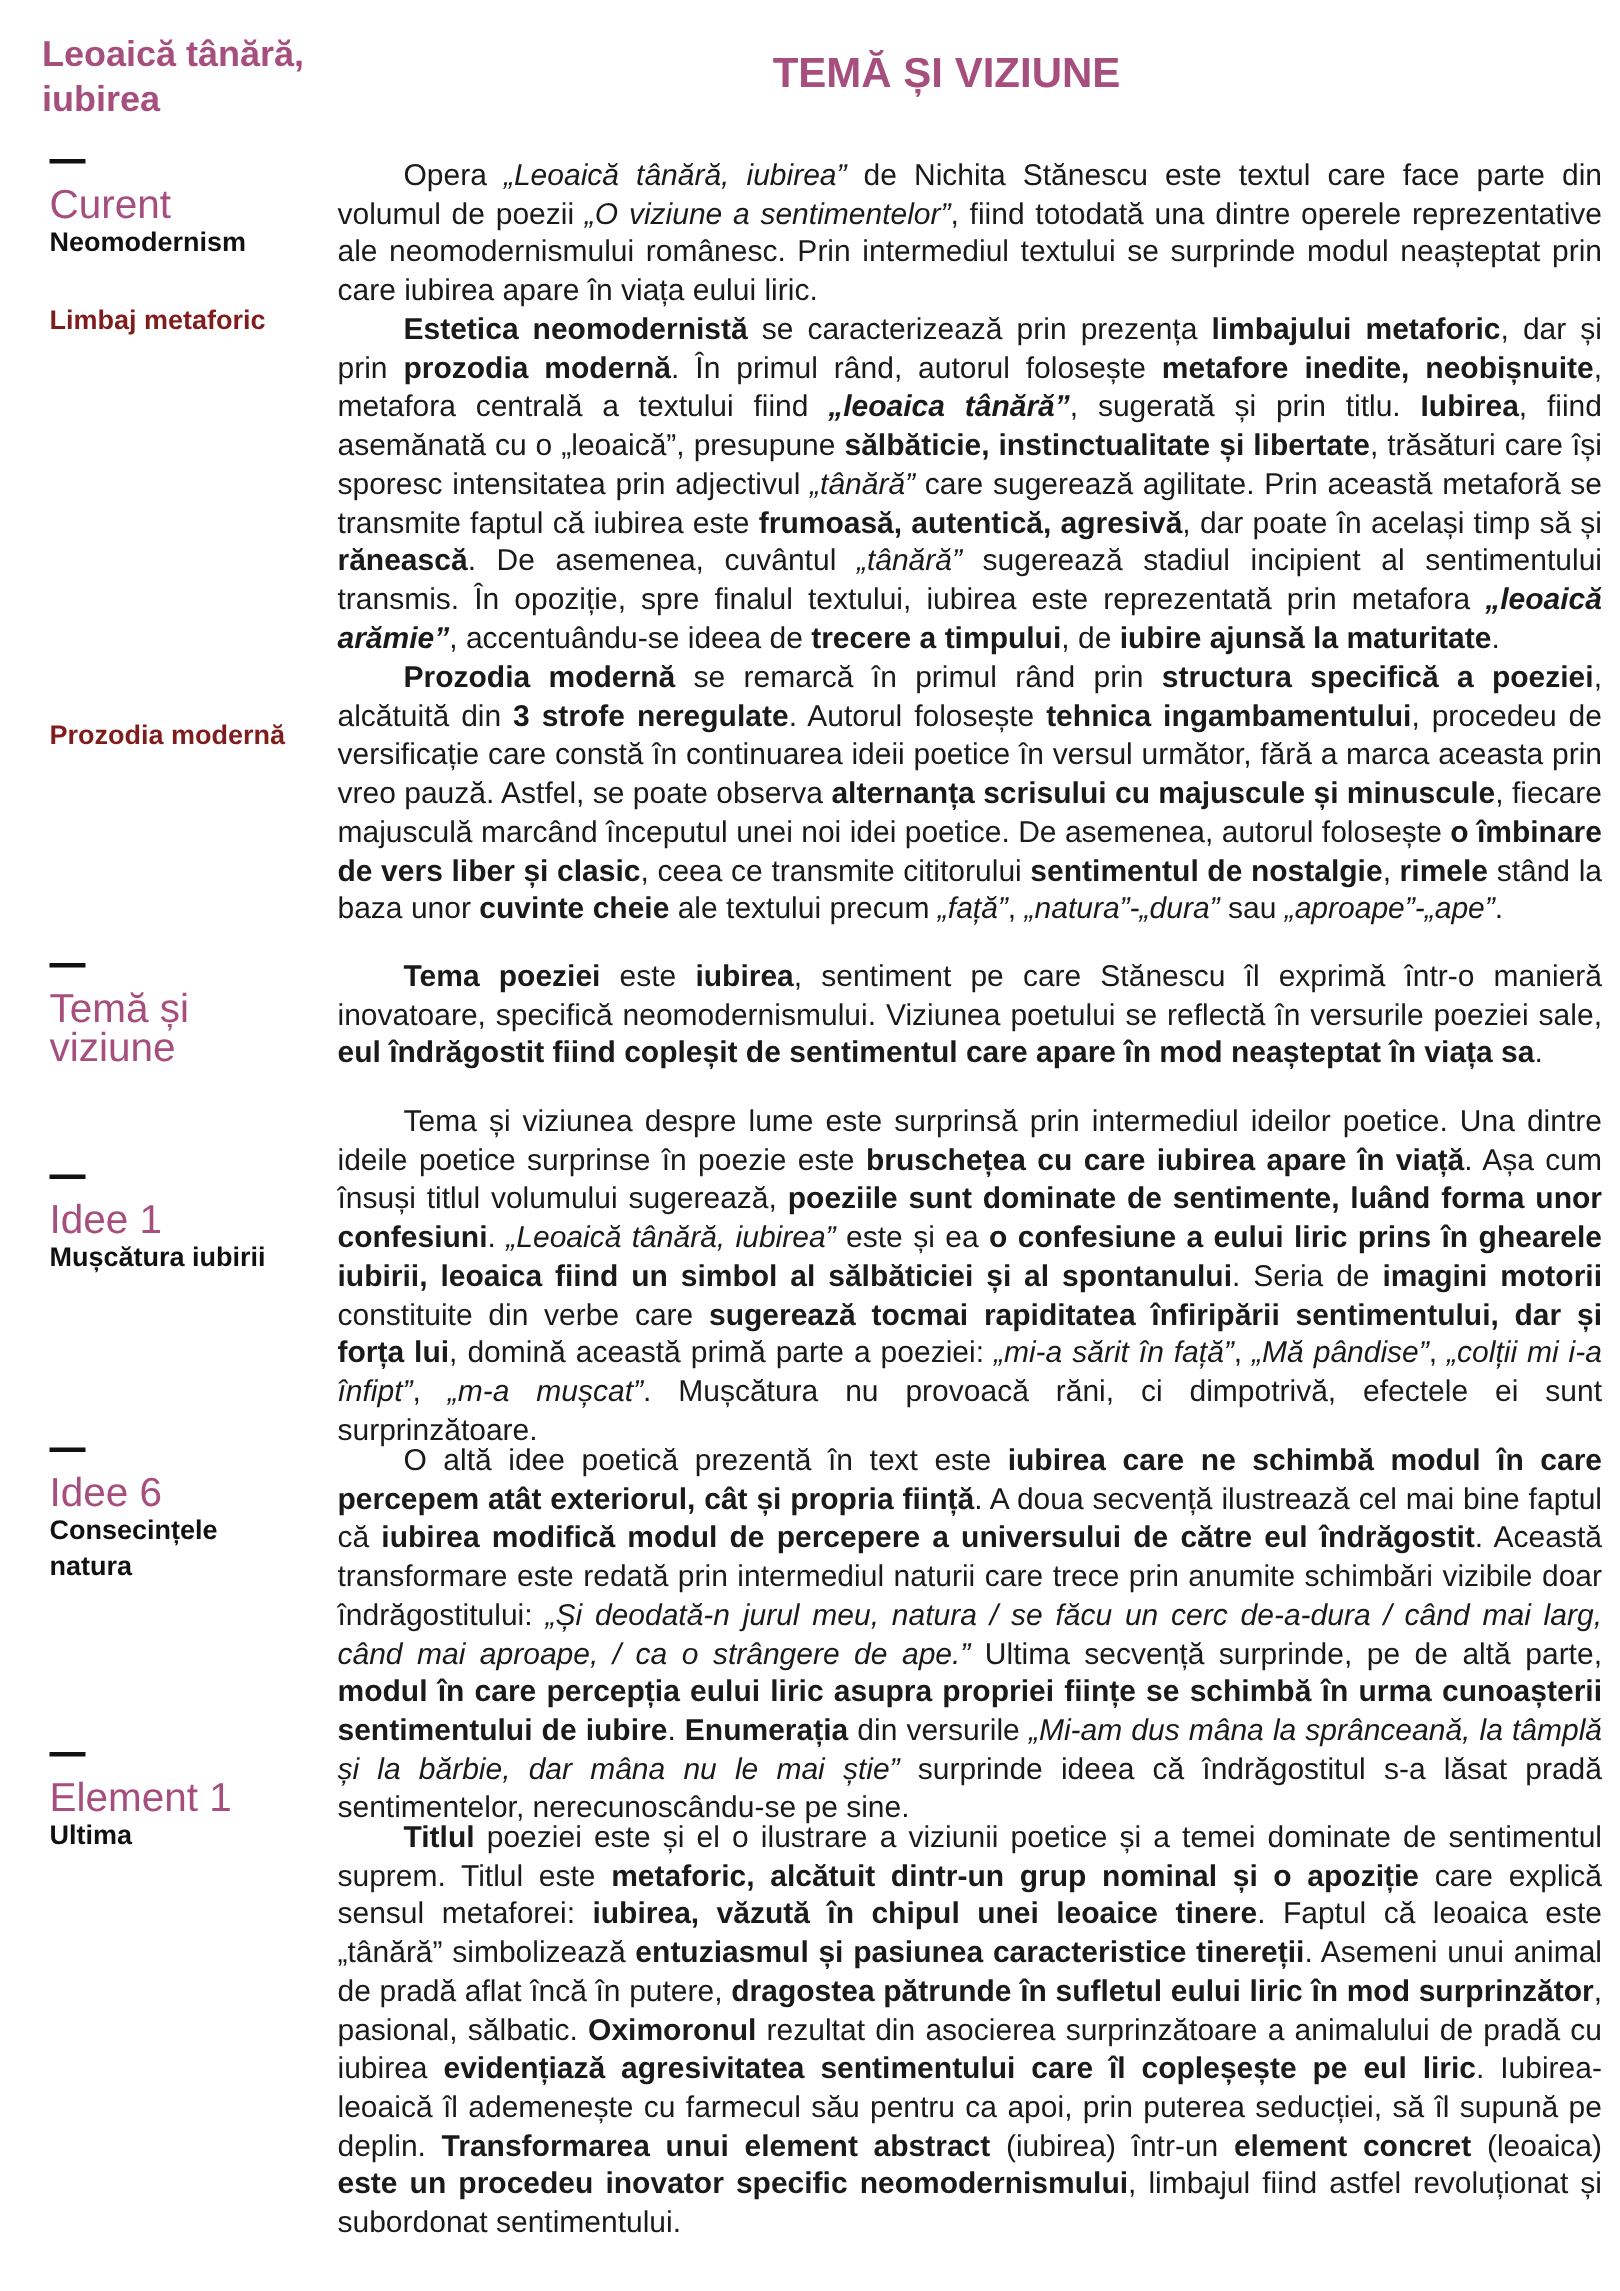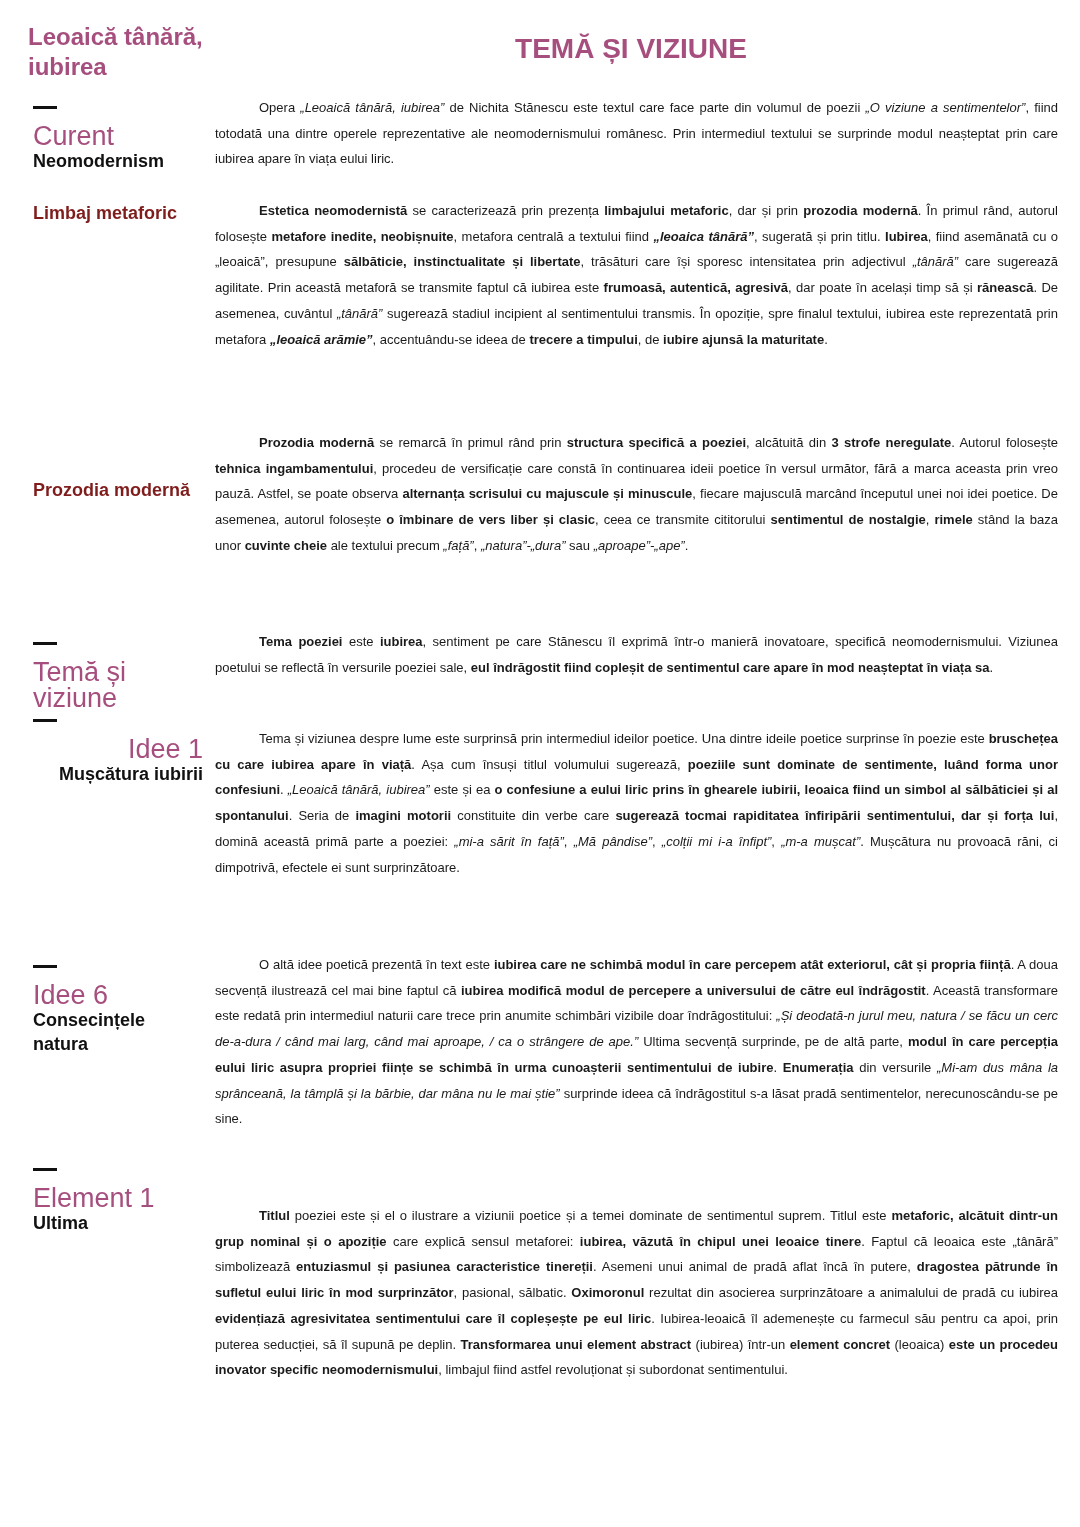--- a/index.html
+++ b/index.html
@@ -17,22 +17,22 @@
     position: absolute; left: 210px; width: 842px; top: 32px;
     text-align: center; font-weight: bold; font-size: 28px; line-height: 34px;
   }
   .side { position: absolute; left: 33px; width: 170px; }
   .dash { width: 24px; height: 3px; background: #111; margin-bottom: 14px; }
   .side-h { font-size: 27px; line-height: 26px; font-weight: normal; }
   .side-sub { font-size: 18px; line-height: 24px; font-weight: bold; color: #111; }
   .side-plain { font-size: 18px; line-height: 24px; font-weight: bold; color: #7f1d1d; }
   .para {
     position: absolute; left: 209px; width: 843px;
-    font-size: 13px; line-height: 25.7px; text-align: justify;
-    text-indent: 44px; margin: 6px;
+    font-size: 20px; line-height: 25.7px; text-align: justify;
+    text-indent: 44px; margin: 16px;
   }
   .para b { font-weight: bold; }
   .para i { font-style: italic; }
 </style>
 </head>
 <body>
 
 <div class="side-title accent">Leoaică tânără, iubirea</div>
 <div class="page-title accent">TEMĂ ȘI VIZIUNE</div>
 
@@ -44,21 +44,21 @@
 <div class="side" style="top:201px;">
   <div class="side-plain">Limbaj metaforic</div>
 </div>
 <div class="side" style="top:478px;">
   <div class="side-plain">Prozodia modernă</div>
 </div>
 <div class="side" style="top:642px;">
   <div class="dash"></div>
   <div class="side-h accent">Temă și viziune</div>
 </div>
-<div class="side" style="top:719px;text-align:right;">
+<div class="side" style="top:783px;">
   <div class="dash"></div>
   <div class="side-h accent">Idee 1</div>
   <div class="side-sub">Mușcătura iubirii</div>
 </div>
 <div class="side" style="top:965px;">
   <div class="dash"></div>
   <div class="side-h accent">Idee 6</div>
   <div class="side-sub">Consecințele natura</div>
 </div>
 <div class="side" style="top:1168px;">

